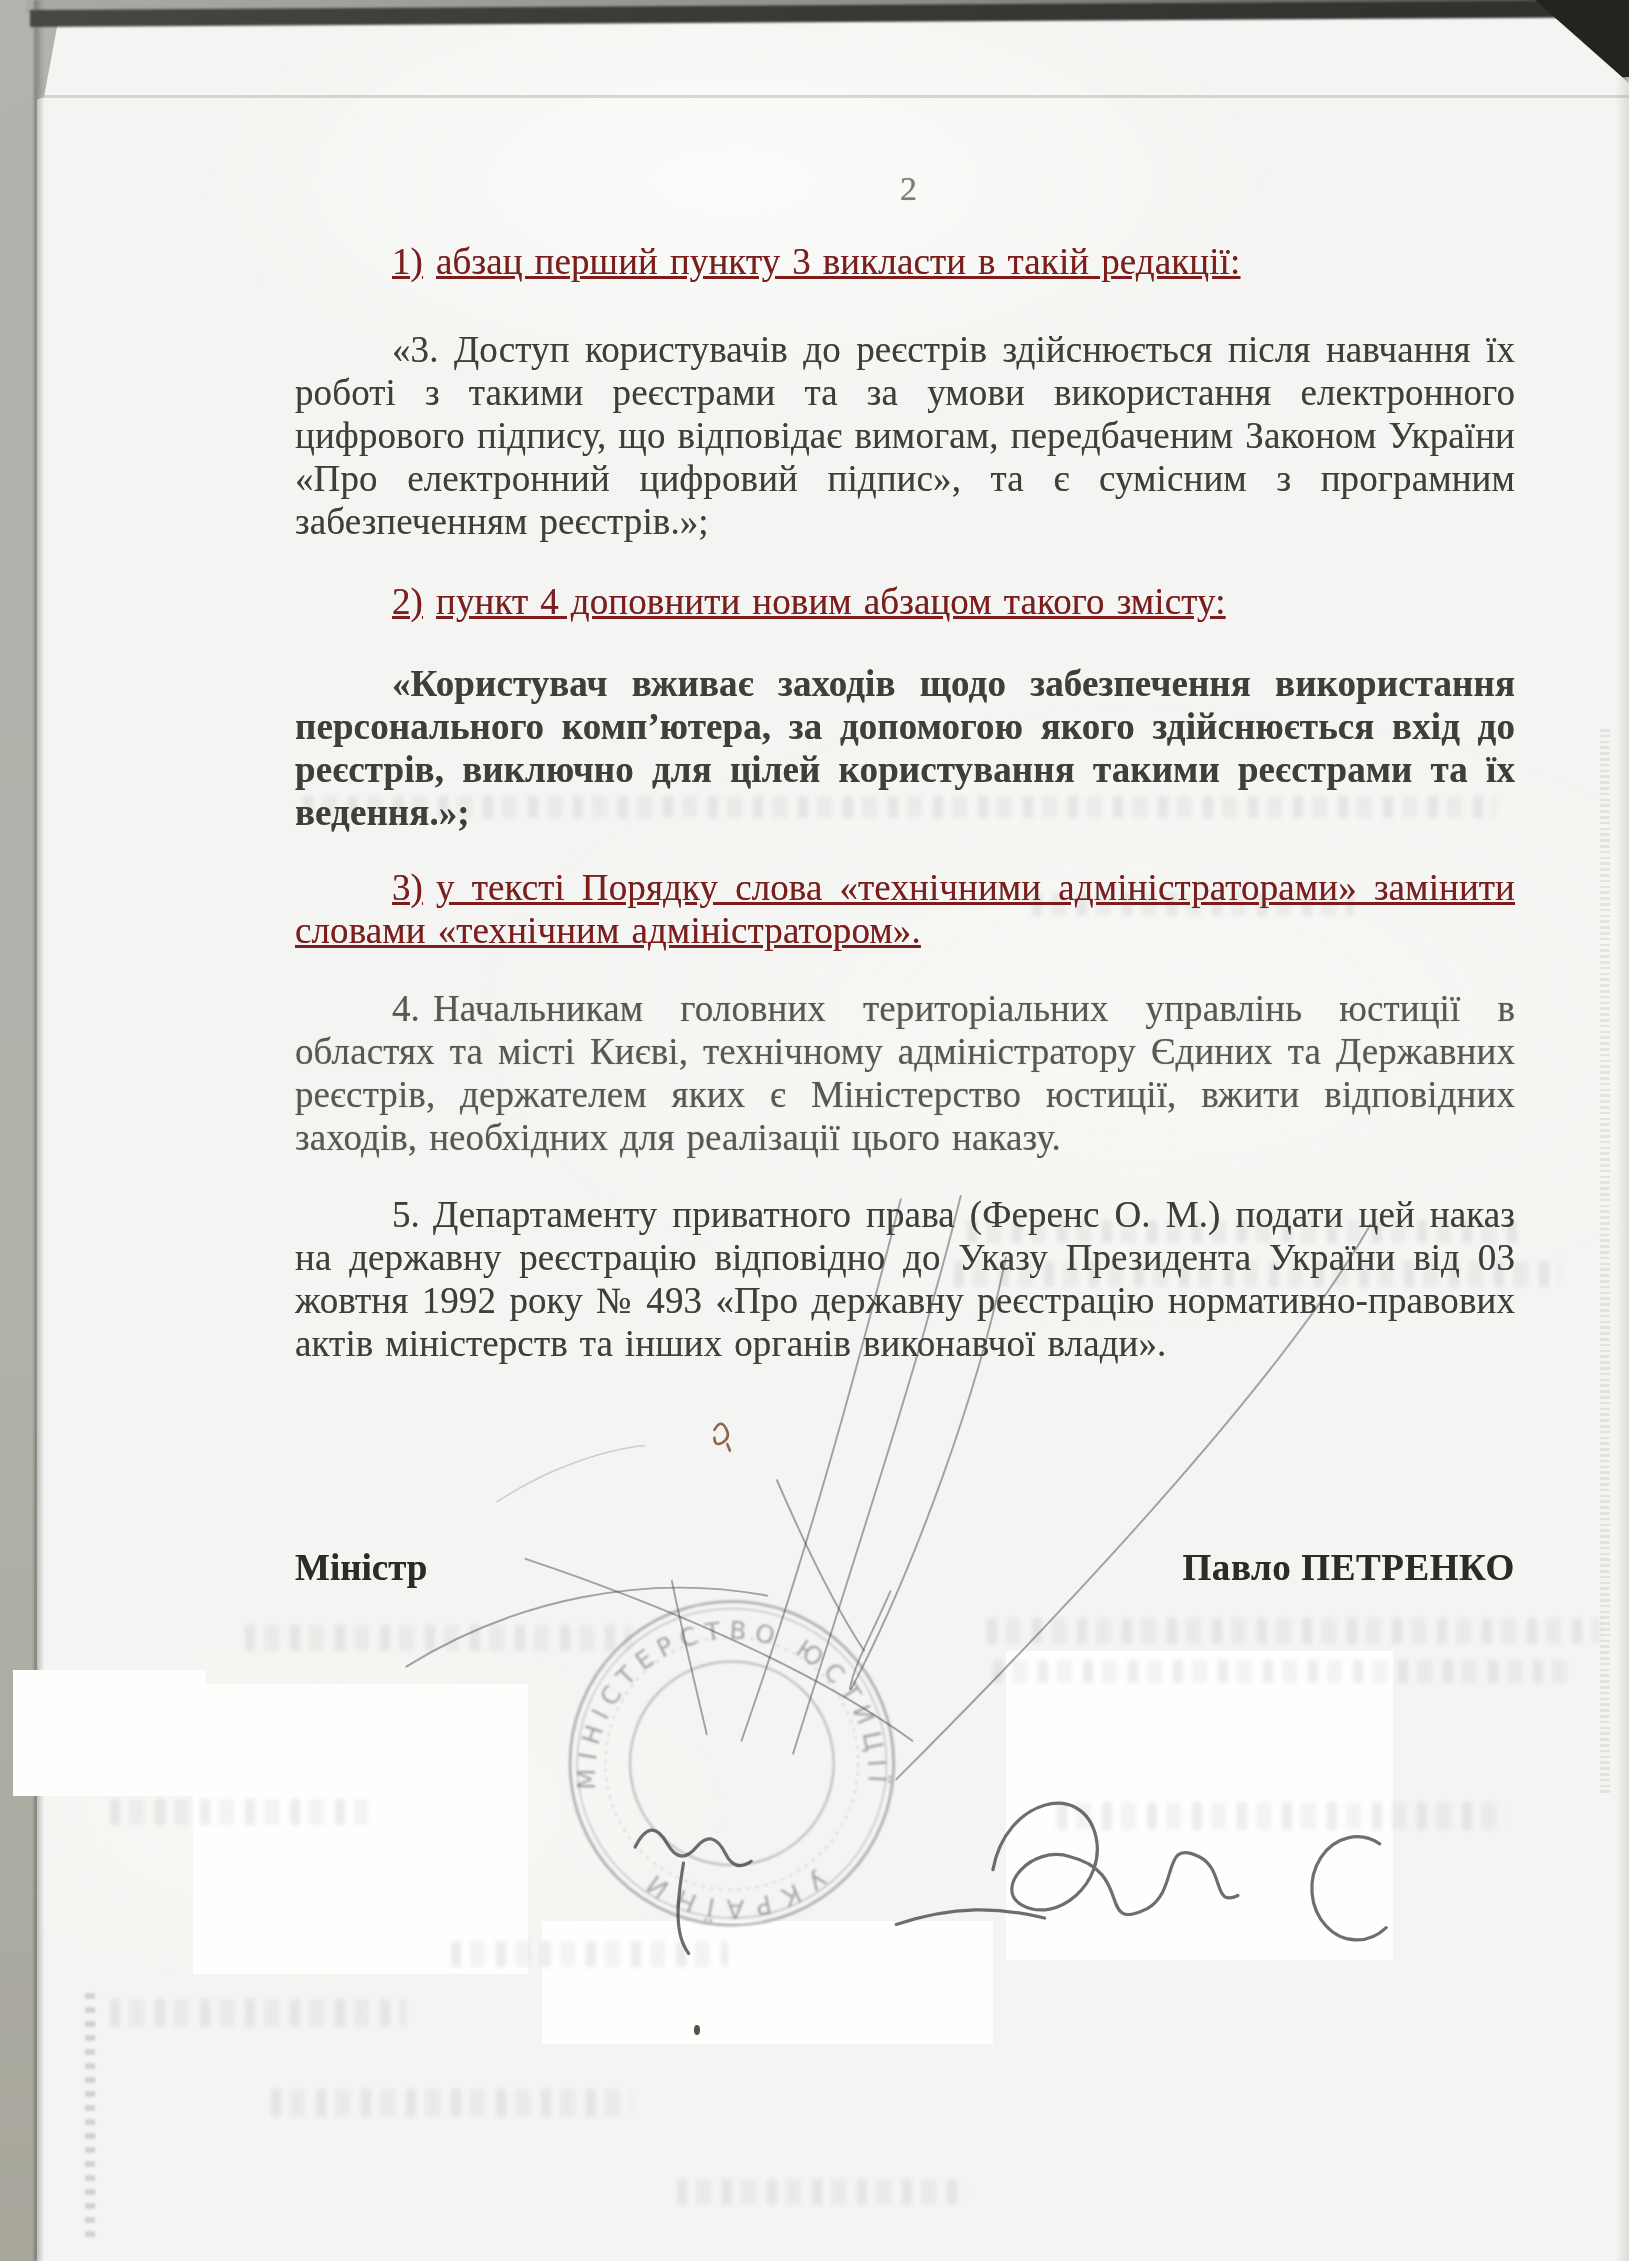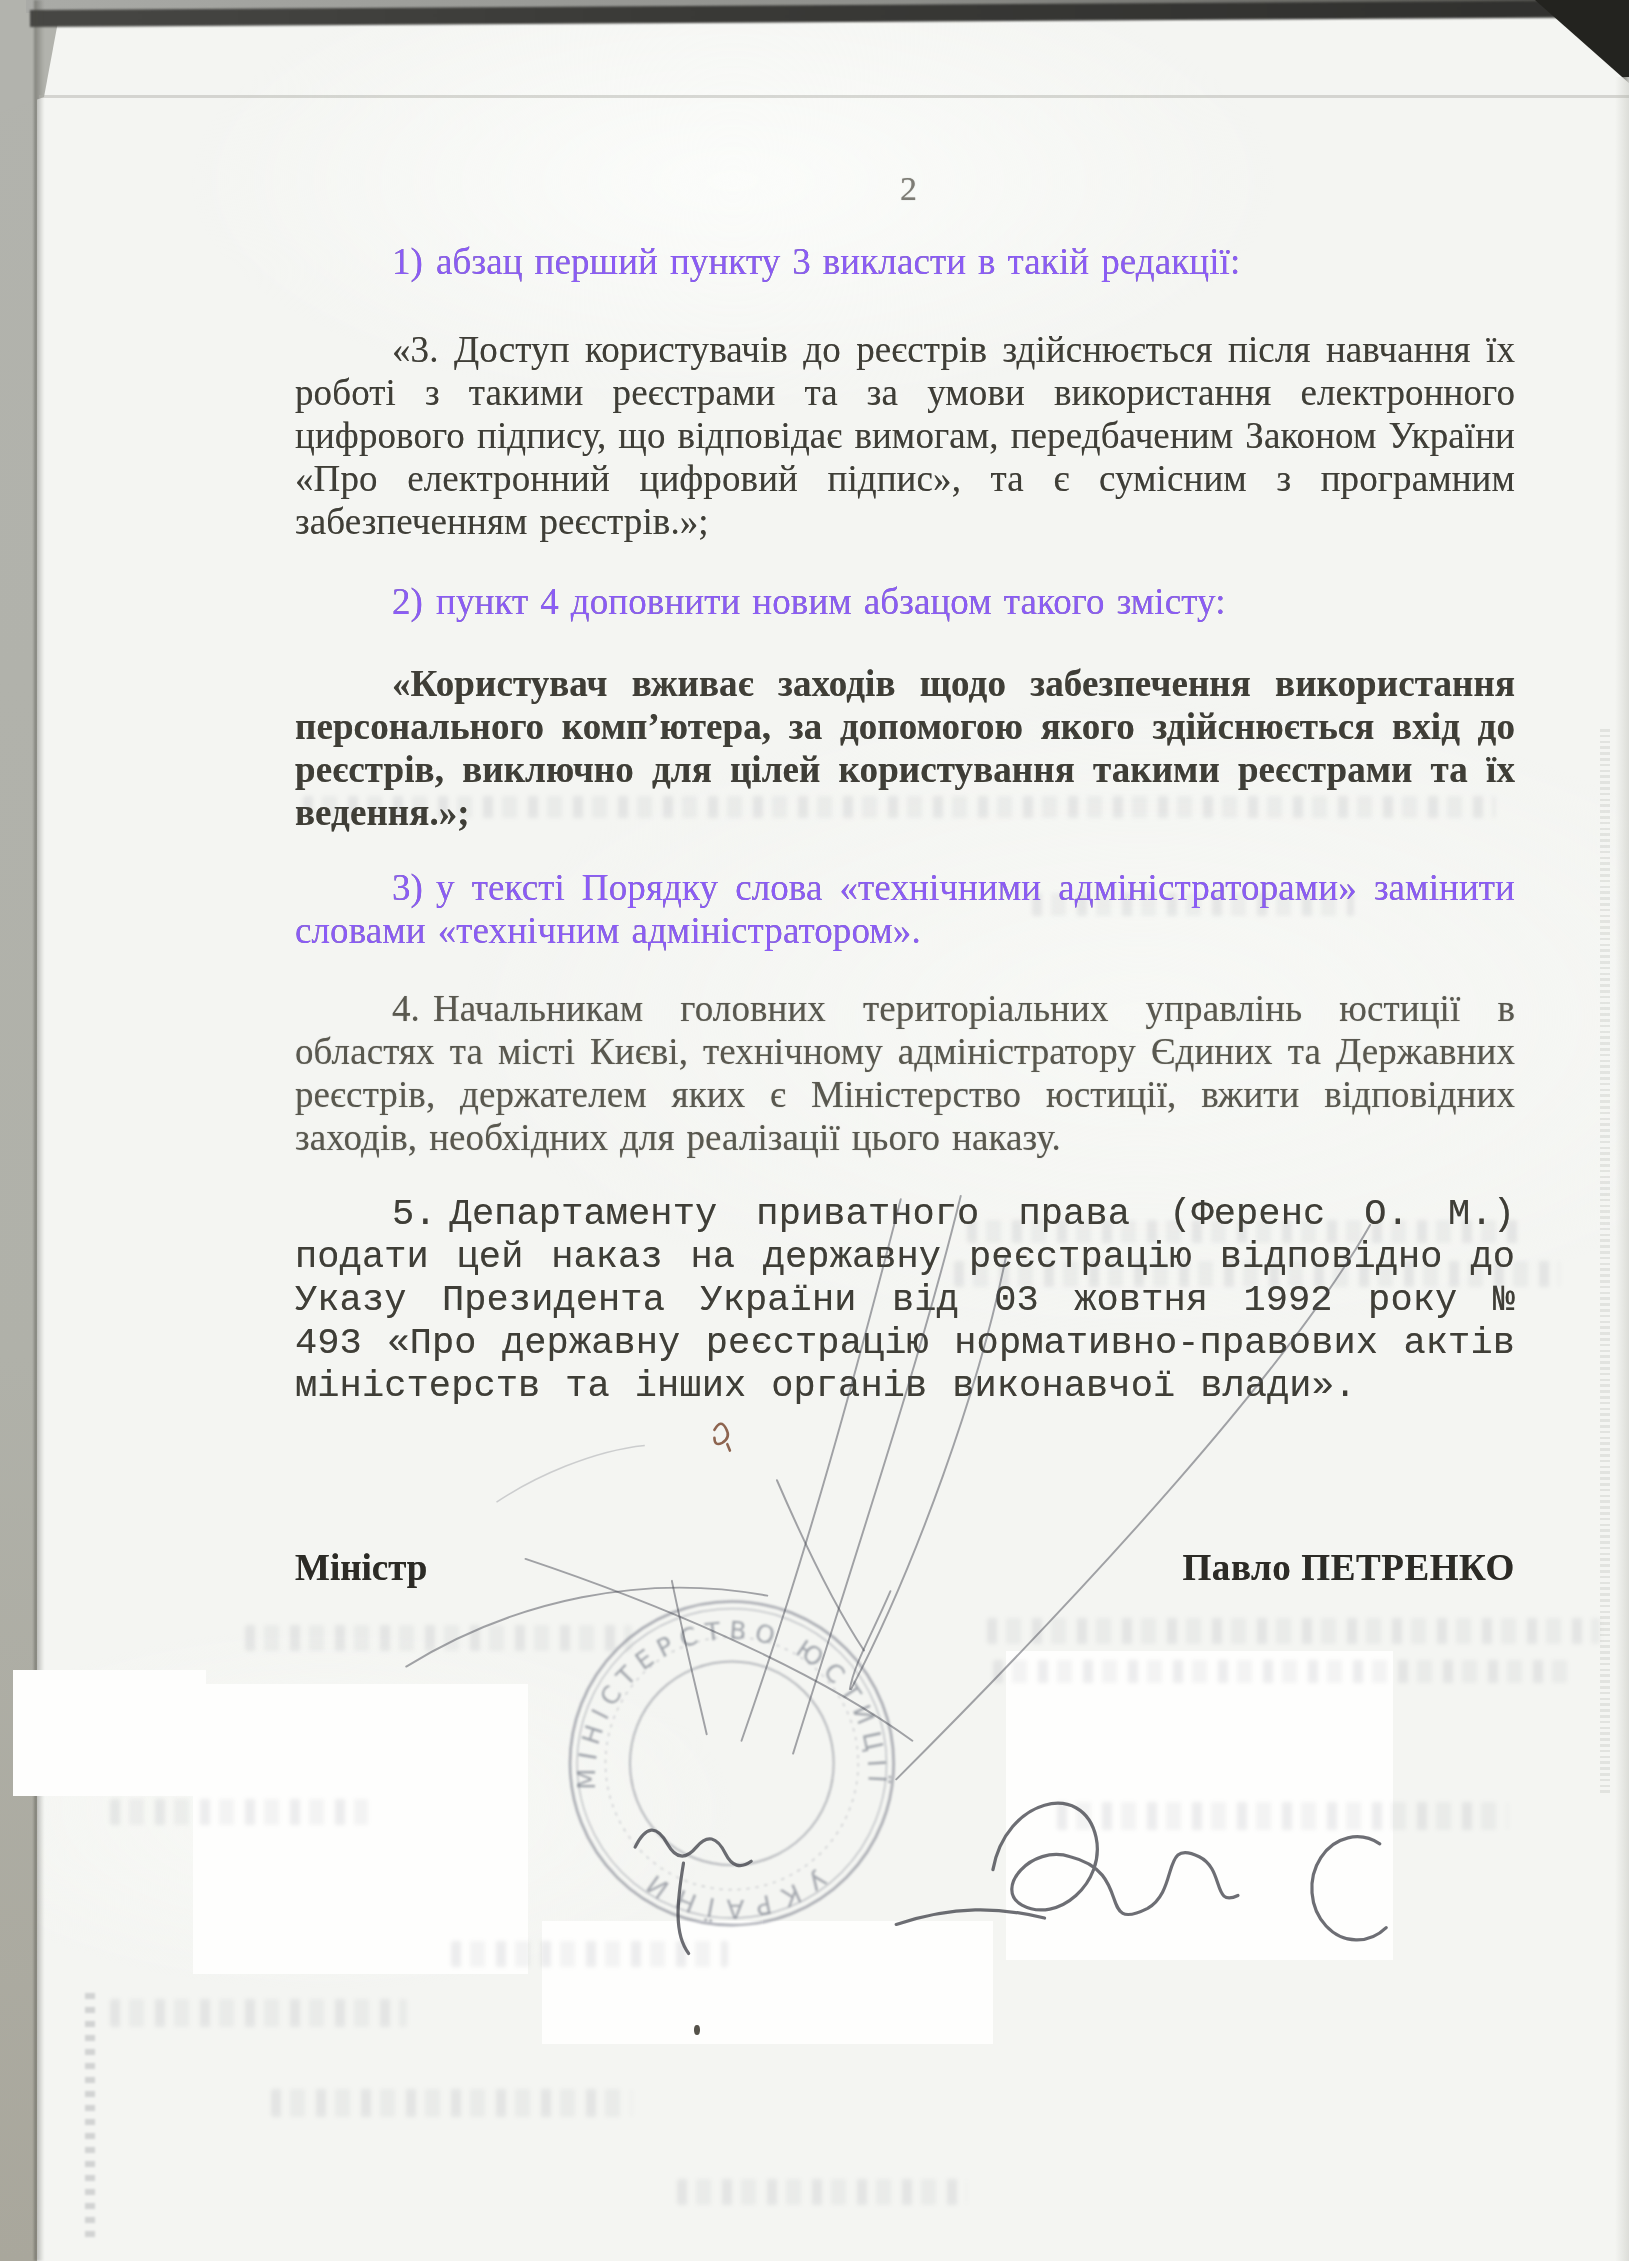--- a/index.html
+++ b/index.html
@@ -27,21 +27,21 @@
   .patch{background:#fefefd;}
   
   .ghost{
     background:repeating-linear-gradient(90deg, rgba(108,112,124,.22) 0 10.3px, rgba(108,112,124,0) 10.3px 19.3px, rgba(108,112,124,.14) 19.3px 34px, rgba(108,112,124,0) 34px 45px);
     filter:blur(1.9px);opacity:.55;border-radius:1.9px;
   }
   .ghost-v{left:85px;top:1986px;width:10.3px;height:251px;background:repeating-linear-gradient(0deg,rgba(110,112,120,.25) 0 6.4px,transparent 6.4px 14px);filter:blur(1.3px);}
   
   .doc{left:295px;top:240px;width:1220px;filter:blur(0.3px);}
   .para{margin:0;text-indent:97px;text-align:justify;font-size:37px;line-height:43px;letter-spacing:0.1px;word-spacing:2.6px;}
-  .p-dark{color:#8b5cf6;text-shadow:0 0 0.6px rgba(46,45,40,.65);}
+  .p-dark{color:#7f1d1d;text-shadow:0 0 0.6px rgba(46,45,40,.65);text-decoration:underline;}
   .p-mid{color:#3f3e37;text-shadow:0 0 0.6px rgba(63,62,55,.55);}
   .p-faded{color:#59584f;text-shadow:0 0 0.9px rgba(89,88,79,.5);}
   .lbl{margin-right:13px;}
   .lbl:empty{margin-right:0;}
   .sig-row{left:295px;top:1546px;width:1220px;font-size:37px;font-weight:700;color:#2c2b26;text-shadow:0 0 0.6px rgba(44,43,38,.6);}
   .sig-title{float:left;}
   .sig-name{float:right;letter-spacing:0.6px;}
   .page-num{left:900px;top:170px;font-size:34px;color:#7d7c75;text-shadow:0 0 1px rgba(125,124,117,.6);}
   .fleck{background:#55524a;border-radius:50%;}
   svg.overlay{left:0;top:0;pointer-events:none;}
@@ -82,21 +82,21 @@
 
 <div class="abs page-num">2</div>
 
 <main class="abs doc">
   <p class="para p-dark" style="margin-top:0;"><span class="lbl">1)</span><span>абзац перший пункту 3 викласти в такій редакції:</span></p>
   <p class="para p-mid" style="margin-top:45px;"><span class="lbl"></span><span>«3. Доступ користувачів до реєстрів здійснюється після навчання їх роботі з такими реєстрами та за умови використання електронного цифрового підпису, що відповідає вимогам, передбаченим Законом України «Про електронний цифровий підпис», та є сумісним з програмним забезпеченням реєстрів.»;</span></p>
   <p class="para p-dark" style="margin-top:37px;"><span class="lbl">2)</span><span>пункт 4 доповнити новим абзацом такого змісту:</span></p>
   <p class="para p-mid" style="margin-top:39px;font-weight:bold;"><span class="lbl"></span><span>«Користувач вживає заходів щодо забезпечення використання персонального комп’ютера, за допомогою якого здійснюється вхід до реєстрів, виключно для цілей користування такими реєстрами та їх ведення.»;</span></p>
   <p class="para p-dark" style="margin-top:32px;"><span class="lbl">3)</span><span>у тексті Порядку слова «технічними адміністраторами» замінити словами «технічним адміністратором».</span></p>
   <p class="para p-faded" style="margin-top:35px;"><span class="lbl">4.</span><span>Начальникам головних територіальних управлінь юстиції в областях та місті Києві, технічному адміністратору Єдиних та Державних реєстрів, держателем яких є Міністерство юстиції, вжити відповідних заходів, необхідних для реалізації цього наказу.</span></p>
-  <p class="para p-mid" style="margin-top:34px;font-family:Liberation Mono, monospace;"><span class="lbl">5.</span><span>Департаменту приватного права (Ференс О. М.) подати цей наказ на державну реєстрацію відповідно до Указу Президента України від 03 жовтня 1992 року № 493 «Про державну реєстрацію нормативно-правових актів міністерств та інших органів виконавчої влади».</span></p>
+  <p class="para p-mid" style="margin-top:34px;"><span class="lbl">5.</span><span>Департаменту приватного права (Ференс О. М.) подати цей наказ на державну реєстрацію відповідно до Указу Президента України від 03 жовтня 1992 року № 493 «Про державну реєстрацію нормативно-правових актів міністерств та інших органів виконавчої влади».</span></p>
 </main>
 
 <div class="abs sig-row">
   <span class="sig-title">Міністр</span>
   <span class="sig-name">Павло ПЕТРЕНКО</span>
 </div>
 
 <svg class="abs overlay" width="1630" height="2261" viewBox="0 0 2528 3507">
   <defs>
     <path id="arcTop" d="M 928 2800 A 212 212 0 1 1 1342 2800" fill="none"></path>

